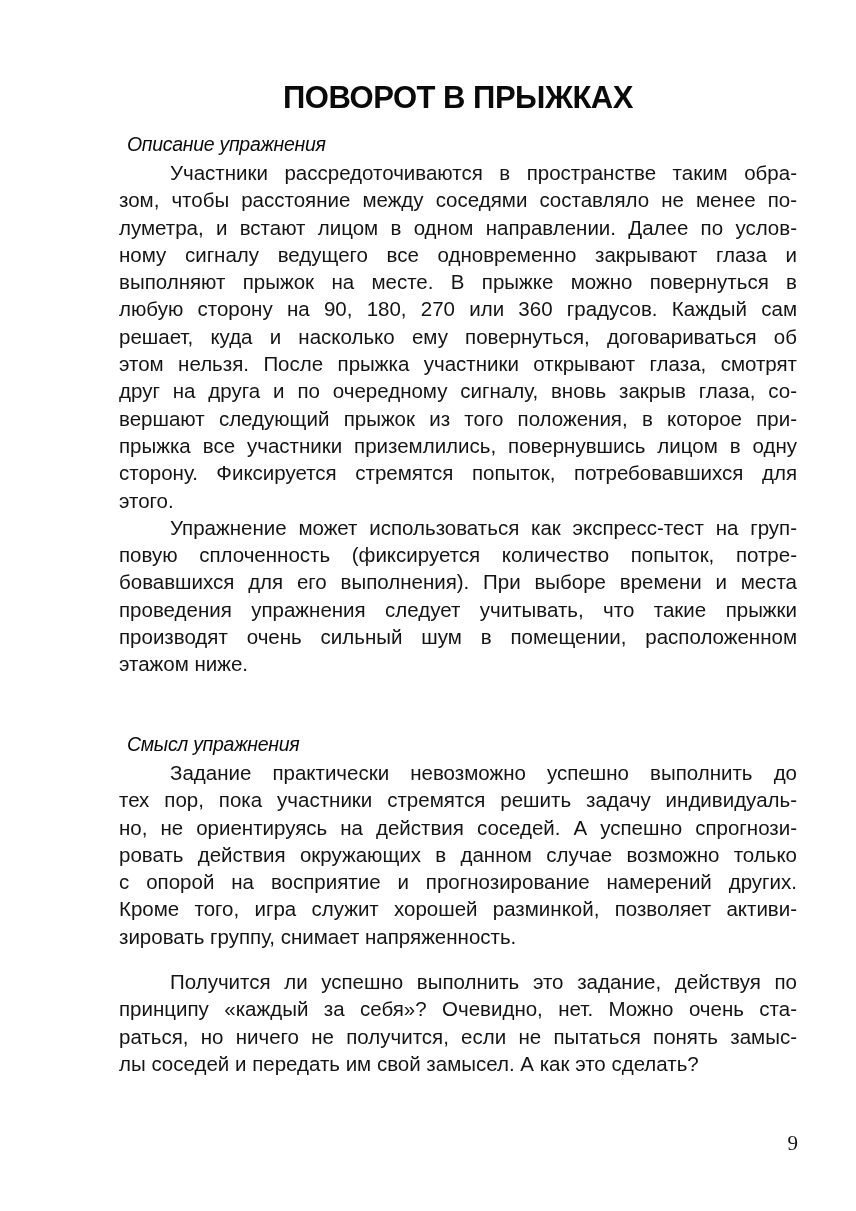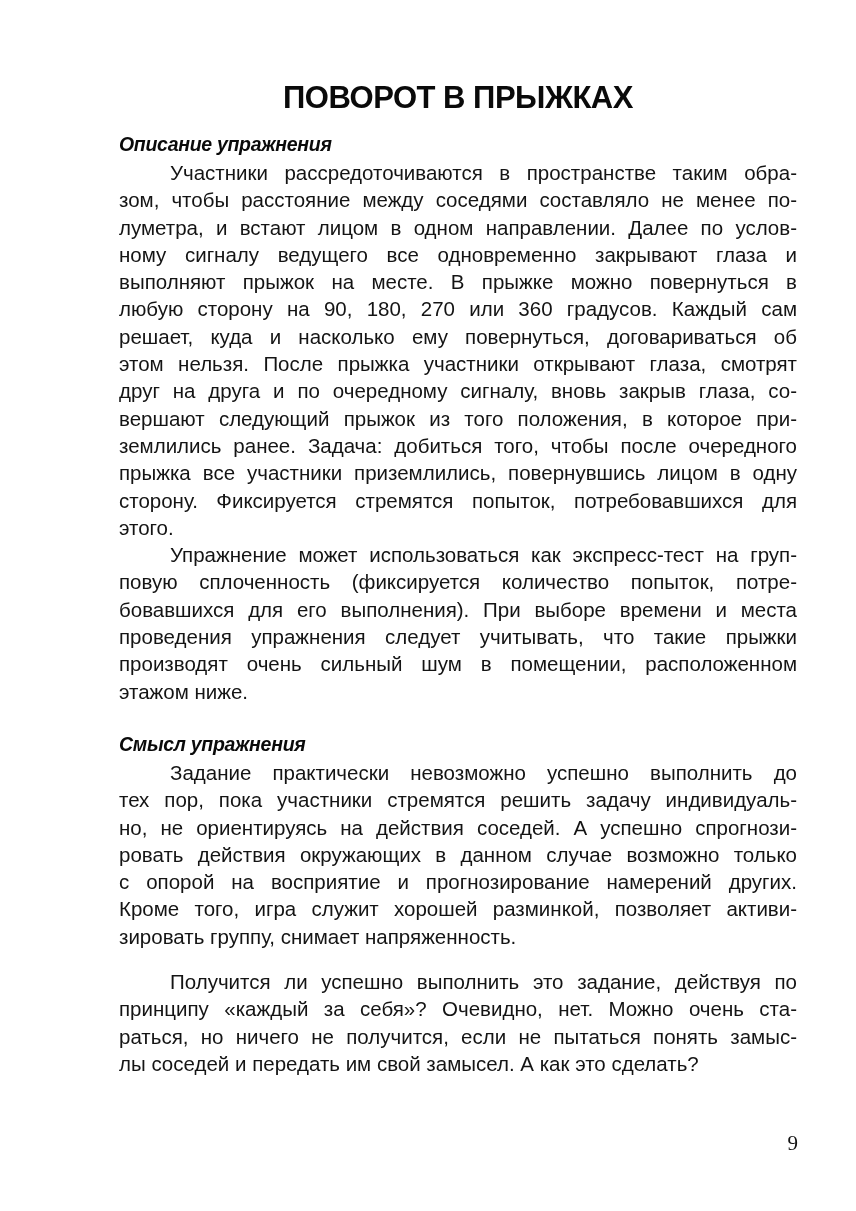--- a/index.html
+++ b/index.html
@@ -11,23 +11,23 @@
     .title {
       position: absolute; left: 0; width: 678px; top: 80px;
       text-align: center;
       font-family: "Liberation Sans", sans-serif;
       font-weight: bold; font-size: 31px; letter-spacing: -0.5px;
       color: #0a0a0a;
     }
     .section { position: absolute; left: 0; width: 678px; }
     .heading {
       font-family: "Liberation Sans", sans-serif;
-      font-weight: bold; font-style: italic;
+      font-weight: normal; font-style: italic;
       font-size: 19.5px; letter-spacing: -0.3px;
-      height: 30px; line-height: 30px; color: #0a0a0a;
+      height: 30px; line-height: 30px; color: #0a0a0a; margin-left: 8px;
     }
     .line {
       font-family: Liberation Sans, sans-serif;
       font-size: 20.5px;
       height: 27.3px; line-height: 27.3px;
       white-space: nowrap;
       text-align: justify; text-align-last: justify;
       color: #141414;
     }
     .line.indent { padding-left: 51px; }
@@ -48,21 +48,20 @@
     <div class="line indent">Участники рассредоточиваются в пространстве таким обра-</div>
     <div class="line">зом, чтобы расстояние между соседями составляло не менее по-</div>
     <div class="line">луметра, и встают лицом в одном направлении. Далее по услов-</div>
     <div class="line">ному сигналу ведущего все одновременно закрывают глаза и</div>
     <div class="line">выполняют прыжок на месте. В прыжке можно повернуться в</div>
     <div class="line">любую сторону на 90, 180, 270 или 360 градусов. Каждый сам</div>
     <div class="line">решает, куда и насколько ему повернуться, договариваться об</div>
     <div class="line">этом нельзя. После прыжка участники открывают глаза, смотрят</div>
     <div class="line">друг на друга и по очередному сигналу, вновь закрыв глаза, со-</div>
     <div class="line">вершают следующий прыжок из того положения, в которое при-</div>
-    <div class="line">землились ранее. Задача: добиться того, чтобы после очередного</div>
     <div class="line">прыжка все участники приземлились, повернувшись лицом в одну</div>
     <div class="line">сторону. Фиксируется стремятся попыток, потребовавшихся для</div>
     <div class="line last">этого.</div>
     <div class="line indent">Упражнение может использоваться как экспресс-тест на груп-</div>
     <div class="line">повую сплоченность (фиксируется количество попыток, потре-</div>
     <div class="line">бовавшихся для его выполнения). При выборе времени и места</div>
     <div class="line">проведения упражнения следует учитывать, что такие прыжки</div>
     <div class="line">производят очень сильный шум в помещении, расположенном</div>
     <div class="line last">этажом ниже.</div>
   </div>

